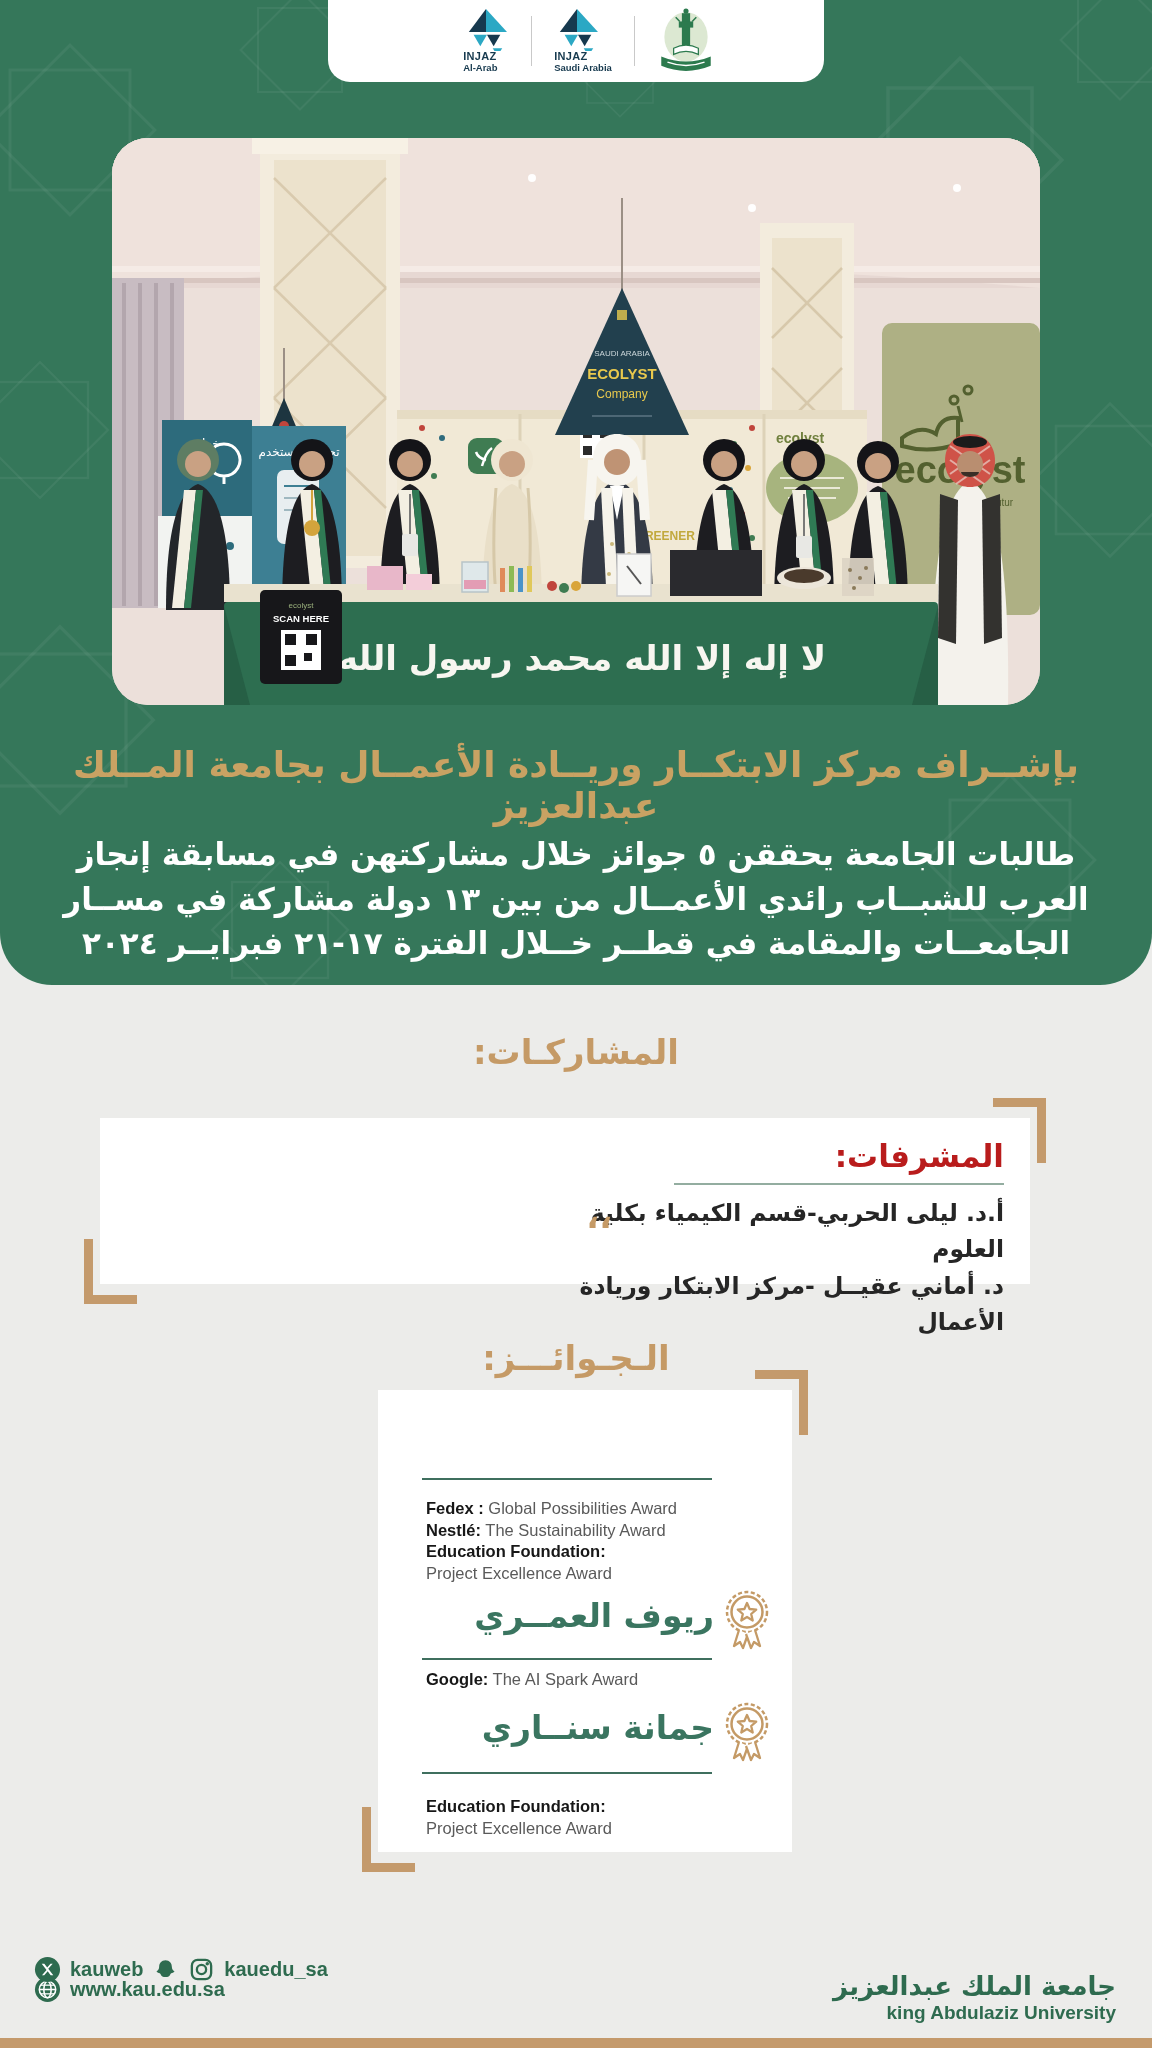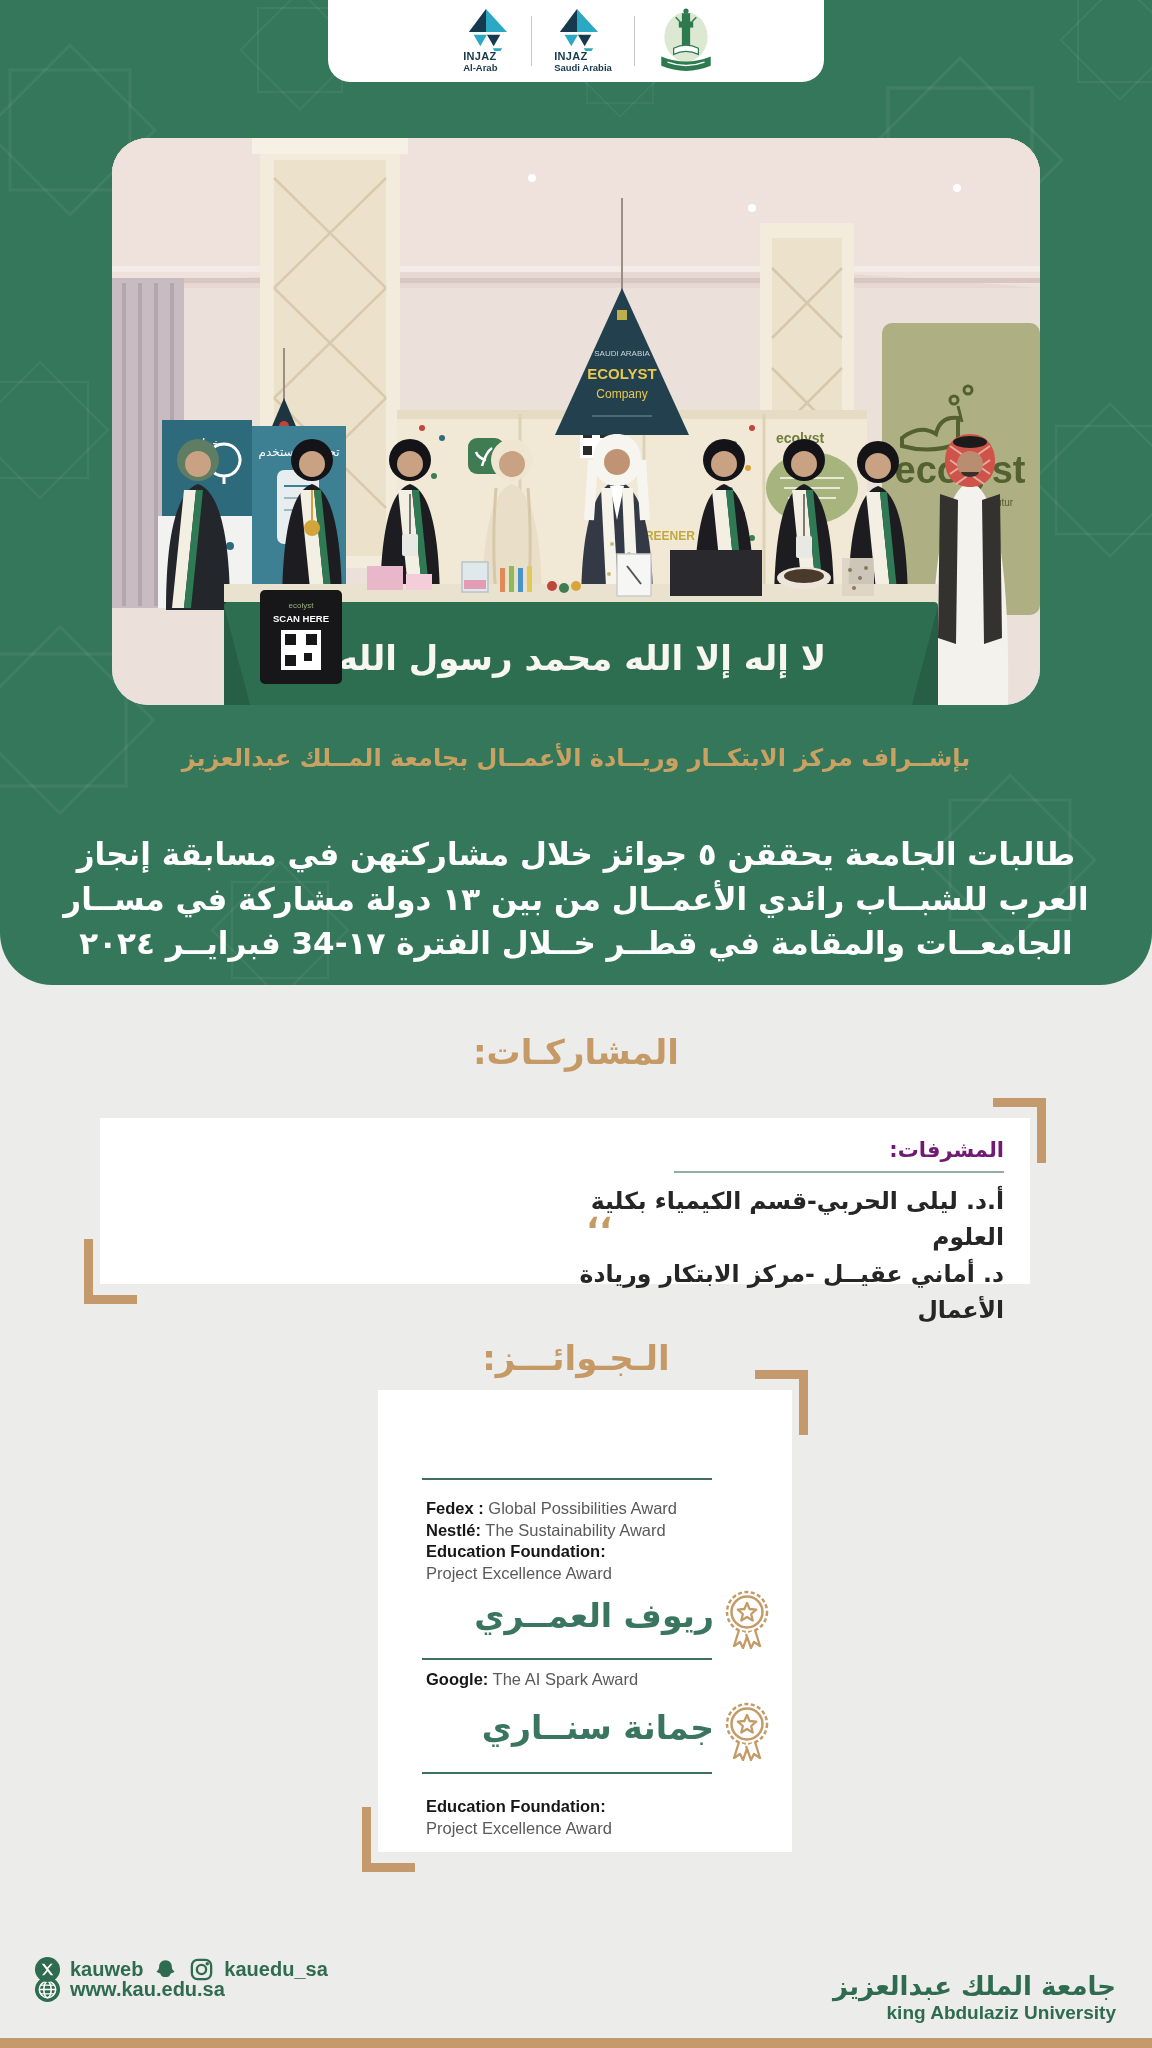--- a/index.html
+++ b/index.html
@@ -15,36 +15,36 @@
         display:flex;align-items:center;justify-content:center;gap:22px;z-index:5;padding-left:26px;}
   .logo-item{display:flex;flex-direction:column;align-items:flex-start;line-height:1.05;}
   .logo-word{font-family:"Liberation Sans",sans-serif;font-weight:bold;font-size:11px;color:#16394e;letter-spacing:.3px;}
   .logo-sub{font-family:"Liberation Sans",sans-serif;font-weight:bold;font-size:9.5px;color:#16394e;}
   .logo-divider{width:1px;height:50px;background:#c9c9c9;}
   
   .photo{position:absolute;top:138px;left:112px;width:928px;height:567px;border-radius:36px;
          overflow:hidden;z-index:4;background:#ece0da;}
   
   .supervision{position:absolute;top:744px;left:50px;width:1052px;text-align:center;direction:rtl;
-         color:#C9A263;font-size:24px;font-weight:bold;z-index:4;}
+         color:#C9A263;font-size:36px;font-weight:bold;z-index:4;}
   .hero-body{position:absolute;top:832px;left:40px;width:1072px;text-align:center;direction:rtl;
          color:#ffffff;font-size:31px;font-weight:bold;line-height:1.44;z-index:4;}
   
   .section-title{position:absolute;left:0;width:1152px;text-align:center;direction:rtl;
          color:#C59A66;font-size:34px;font-weight:bold;}
   .card{position:absolute;background:#ffffff;}
   .bracket{position:absolute;width:44px;height:56px;}
   .bracket.tr{top:-20px;right:-16px;border-top:9px solid #C49A6C;border-right:9px solid #C49A6C;}
   .bracket.bl{bottom:-20px;left:-16px;border-bottom:9px solid #C49A6C;border-left:9px solid #C49A6C;}
   
   .p-card{top:1118px;left:100px;width:930px;height:166px;display:flex;direction:rtl;}
   .p-col{padding-top:20px;}
   .p-col.students{width:46%;padding-right:44px;box-sizing:border-box;}
   .p-col.supervisors{width:54%;padding-right:26px;padding-left:34px;box-sizing:border-box;}
-  .p-head{font-size:21px;font-weight:bold;color:#701a75;}
+  .p-head{font-size:31px;font-weight:bold;color:#b91c1c;}
   .p-underline{height:2px;background:#93ada0;margin:9px 0 10px;}
   .names-grid{display:grid;grid-template-columns:158px 172px;row-gap:8px;
          font-size:24.5px;font-weight:bold;color:#262626;}
   .sup-line{font-size:23.5px;font-weight:bold;color:#262626;line-height:1.55;}
   .quote{position:absolute;right:calc(46% - 10px);top:78px;color:#C59A66;font-size:34px;font-weight:bold;}
   
   .a-card{top:1390px;left:378px;width:414px;height:462px;}
   .winner{position:absolute;right:16px;display:flex;align-items:flex-start;direction:rtl;gap:4px;}
   .w-name{font-size:33px;font-weight:bold;color:#3a7560;padding-top:8px;white-space:nowrap;}
   .w-underline{position:absolute;height:2px;background:#3f6f5e;right:80px;width:290px;}
@@ -381,21 +381,21 @@
             </g>
           </g>
         </g>
       </svg>
     </div>
 
     <div class="supervision">بإشــراف مركز الابتكــار وريــادة الأعمــال بجامعة المــلك عبدالعزيز</div>
     <div class="hero-body">
       <div>طالبات الجامعة يحققن ٥ جوائز خلال مشاركتهن في مسابقة إنجاز</div>
       <div>العرب للشبــاب رائدي الأعمــال من بين ١٣ دولة مشاركة في مســار</div>
-      <div>الجامعــات والمقامة في قطــر خــلال الفترة ١٧-34 فبرايــر ٢٠٢٤</div>
+      <div>الجامعــات والمقامة في قطــر خــلال الفترة ١٧-٢١ فبرايــر ٢٠٢٤</div>
     </div>
   </div>
 
   <div class="section-title" style="top:1032px;">المشاركـات:</div>
 
   <div class="card p-card">
     <div class="bracket tr"></div>
     <div class="bracket bl"></div>
 
 

